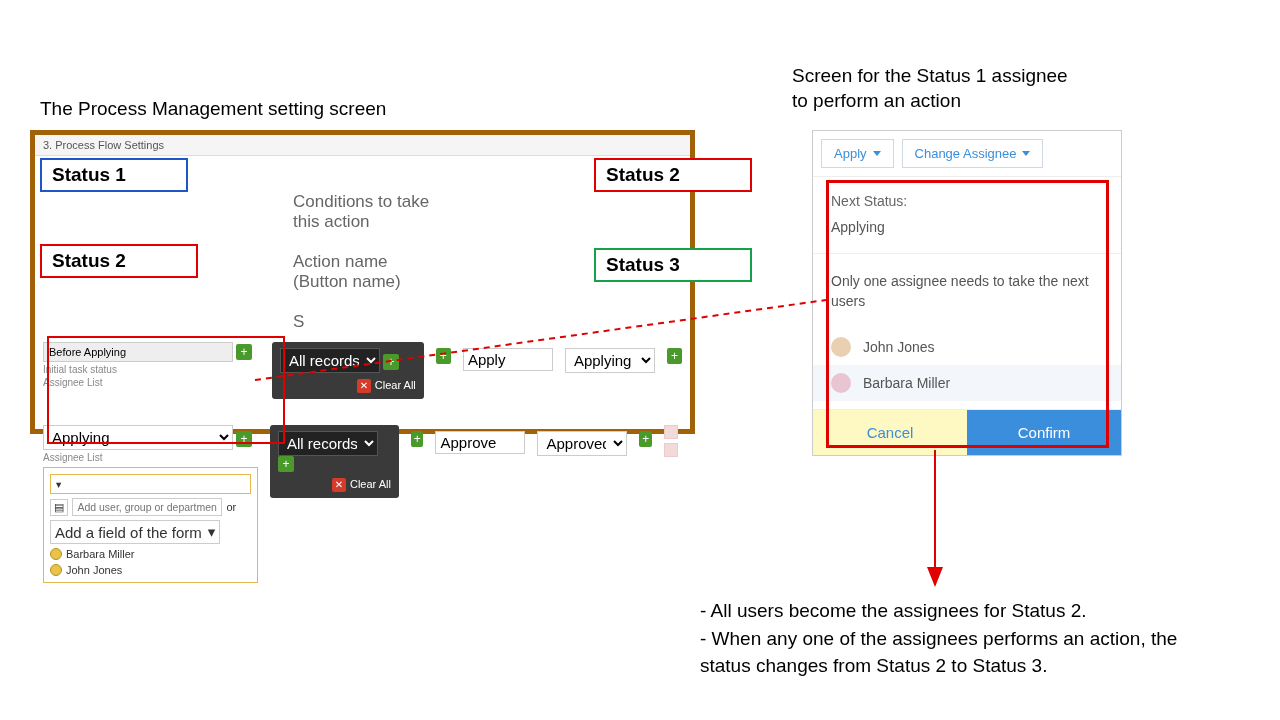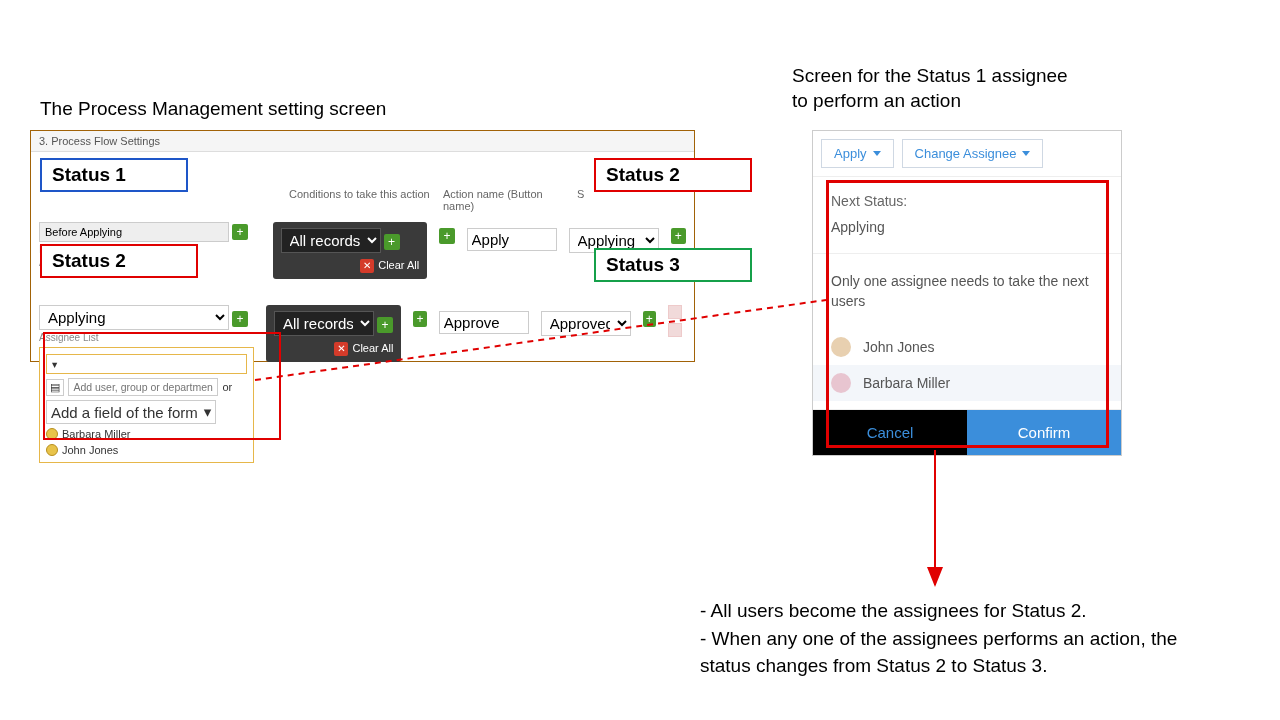--- a/index.html
+++ b/index.html
@@ -22,40 +22,41 @@
     z-index: 50;
   }
   .annot-blue { border: 2px solid #1e56c8; color: #000; }
   .annot-red  { border: 2px solid #e00000; color: #000; }
   .annot-green{ border: 2px solid #15a04a; color: #000; }
 
   
   #settings {
     position: absolute;
     left: 30px; top: 130px;
-    width: 665px; height: 232px;
-    border: 1px solid #a16207;
+    width: 665px; height: 304px;
+    border: 5px solid #a16207;
     background: #fff;
     font-size: 11px;
   }
   #settings-header {
     background: #f5f5f5;
     border-bottom: 1px solid #ddd;
     padding: 4px 8px;
     font-size: 11px;
     color: #555;
   }
   .settings-body { position: relative; padding: 6px 8px; }
 
   .col-heads {
     display: flex;
-    gap: 4px;
+    gap: 20px;
     color: #666;
-    font-size: 11px;
+    font-size: 17px;
     padding: 30px 0 6px 250px;
+    flex-direction: column;
   }
   .col-heads > div:nth-child(1){ width: 150px; }
   .col-heads > div:nth-child(2){ width: 130px; }
   .col-heads > div:nth-child(3){ width: 40px; }
 
   .row {
     display:flex;
     align-items:flex-start;
     padding: 4px 0;
     gap: 12px;
@@ -197,21 +198,21 @@
   .dlg-note { font-size:14px; color:#555; line-height:1.4; }
   .dlg-users { margin-top:18px; }
   .dlg-user { display:flex; align-items:center; gap:12px; padding:8px 0; }
   .dlg-user.alt { background:#f3f6fa; margin:0 -18px; padding:8px 18px; }
   .avatar { width:20px; height:20px; border-radius:50%; background:#e8d0b0; display:inline-block; }
   .avatar.f { background:#e8c5d0; }
   .dlg-footer { display:flex; border-top:1px solid #eee; }
   .dlg-footer > div {
     flex:1; text-align:center; padding:14px 0; font-size:15px;
   }
-  .btn-cancel { color:#3b8edb; background:#000000; }
+  .btn-cancel { color:#3b8edb; background:#fef9c3; }
   .btn-confirm { color:#fff; background:#3b8edb; }
 
   .dlg-red-box {
     position:absolute;
     border:3px solid #e00000;
     left:826px; top:180px;
     width:283px; height:268px;
     pointer-events:none;
     z-index:60;
   }

